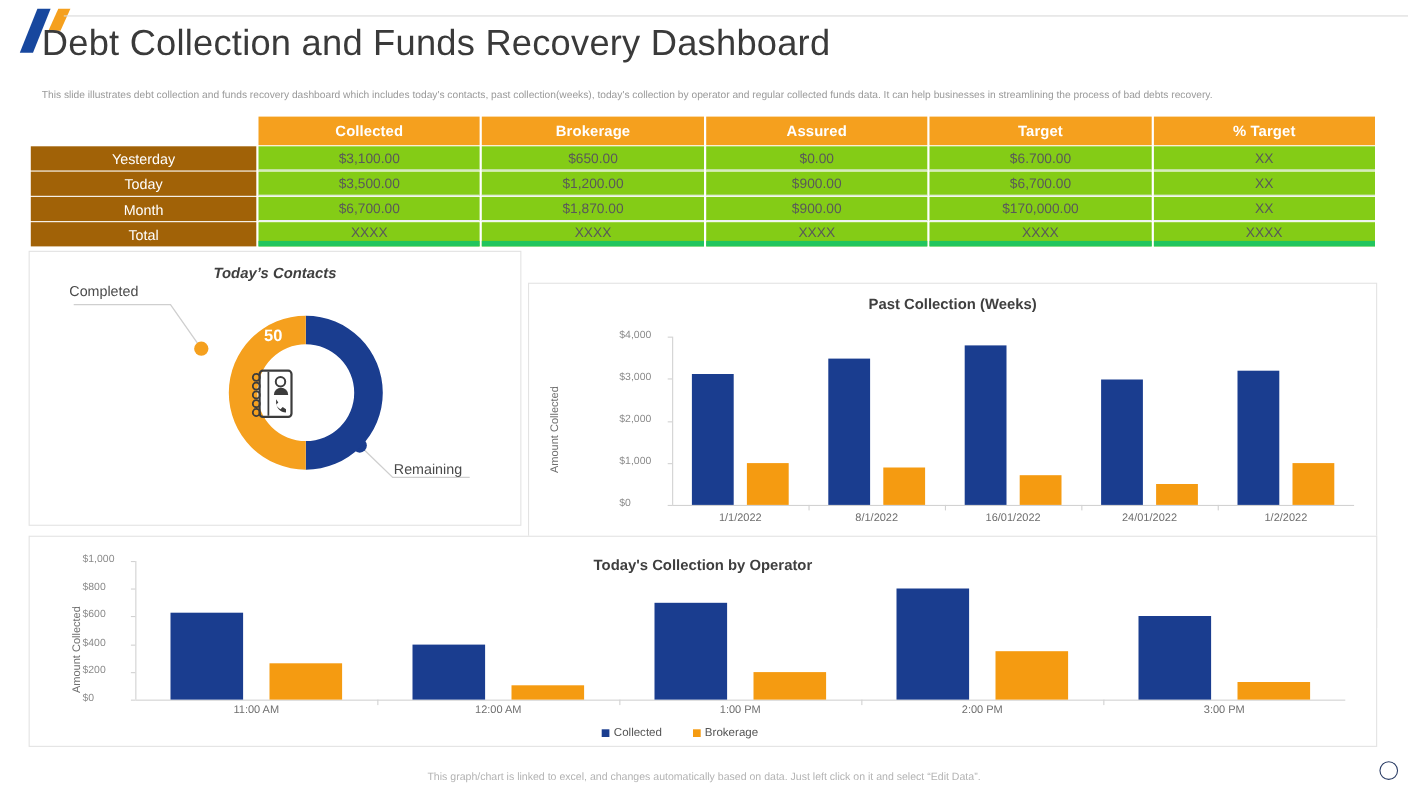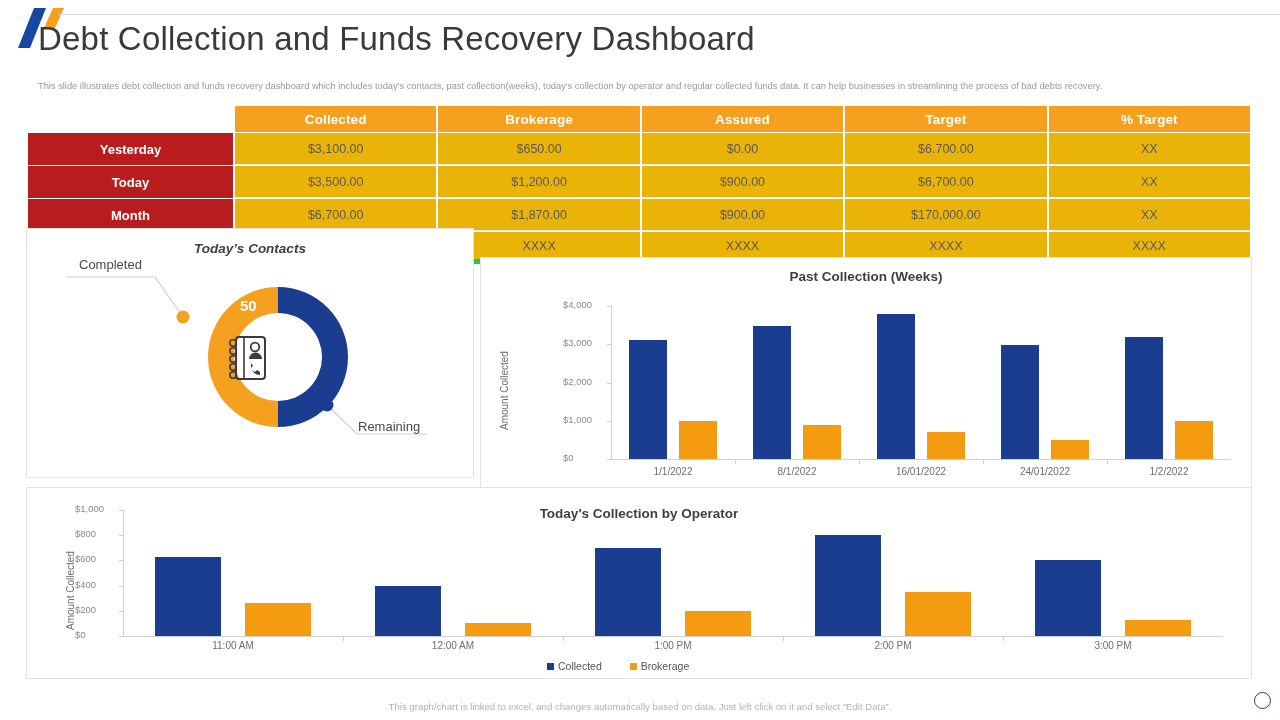--- a/index.html
+++ b/index.html
@@ -26,26 +26,26 @@
 
   
   .tbl { position:absolute; left:26px; top:105px; width:1226px; }
   table { border-collapse:separate; border-spacing:2px 1px; width:100%; table-layout:fixed; }
   th.corner { width:205px; background:#fff; border:none; }
   th.colhead {
     background:#F5A01E; color:#ffffff; font-size:13.5px; font-weight:bold;
     height:26px; text-align:center; letter-spacing:.1px;
   }
   td.rowhead {
-    background:#b91c1c; color:#ffffff; font-size:13px; font-weight:bold;
+    background:#a16207; color:#ffffff; font-size:13px; font-weight:normal;
     height:22px; text-align:center;
   }
   td.cell {
-    background:#eab308; color:#595959; font-size:12.5px; text-align:center;
-    height:32px; border-bottom:1px solid #eceff4;
+    background:#84cc16; color:#595959; font-size:12.5px; text-align:center;
+    height:22px; border-bottom:1px solid #eceff4;
   }
   tr.last td.cell { border-bottom:5px solid #22c55e; }
 
   
   .panel { position:absolute; background:#fff; border:1px solid #e3e3e3; }
   #panel-contacts { left:26px; top:228px; width:448px; height:250px; }
   #panel-past     { left:480px; top:228px; width:772px; height:314px;margin-top:29px; }
   #panel-operator { left:26px; top:487px; width:1226px; height:192px; }
 
   .panel-title { position:absolute; width:100%; text-align:center; font-size:13.5px; font-weight:bold; color:#3f3f3f; }
@@ -158,21 +158,21 @@
   <div class="panel" id="panel-contacts">
     <div class="panel-title" style="top:12px;font-style:italic;">Today’s Contacts</div>
 
     <svg style="position:absolute;left:0;top:0;width:448px;height:250px;">
       <path d="M40,48 L128,48 L156,88" stroke="#cfcfcf" stroke-width="1.2" fill="none"></path>
       <circle cx="156" cy="88" r="6.5" fill="#F5A01E"></circle>
       <path d="M300,176 L330,205 L400,205" stroke="#cfcfcf" stroke-width="1.2" fill="none"></path>
       <circle cx="300" cy="176" r="6.5" fill="#1A3D8F"></circle>
     </svg>
 
-    <div class="callout-label" style="left:52px; top:28px;">Completed</div>
+    <div class="callout-label" style="left:36px; top:28px;">Completed</div>
     <div class="callout-label" style="left:331px; top:190px;">Remaining</div>
 
     <svg class="donut-wrap" viewBox="0 0 152 152">
       <path d="M 76 6 A 70 70 0 0 1 76 146 L 76 120 A 44 44 0 0 0 76 32 Z" fill="#1A3D8F"></path>
       <path d="M 76 6 A 70 70 0 0 0 76 146 L 76 120 A 44 44 0 0 1 76 32 Z" fill="#F5A01E"></path>
     </svg>
 
     <div class="donut-num" style="left:213px; top:68px;">50</div>
     <div class="donut-num" style="left:213px; top:195px;">50</div>
 

